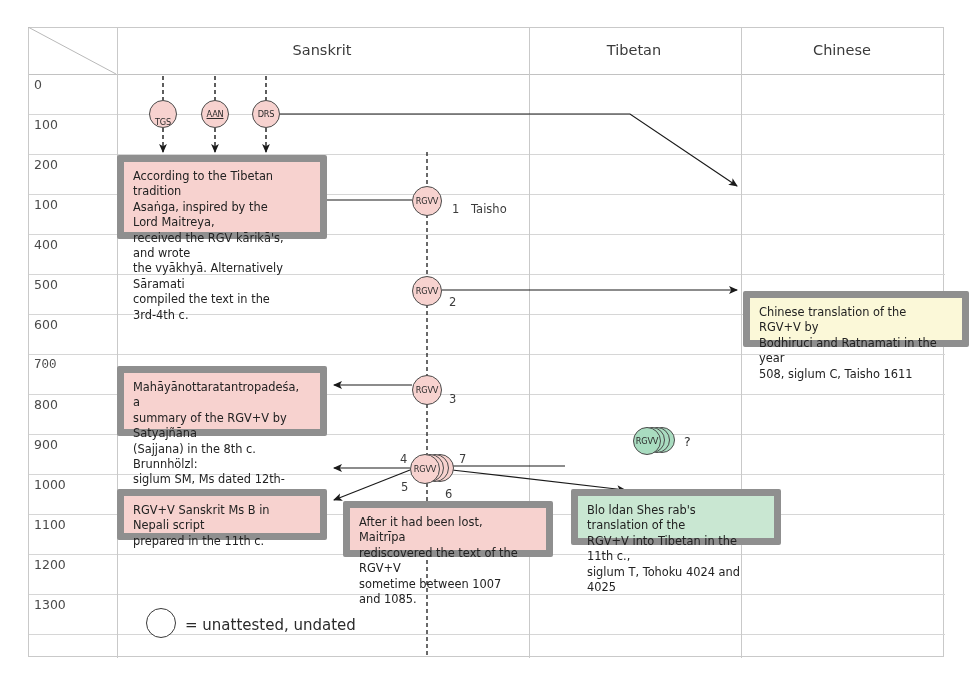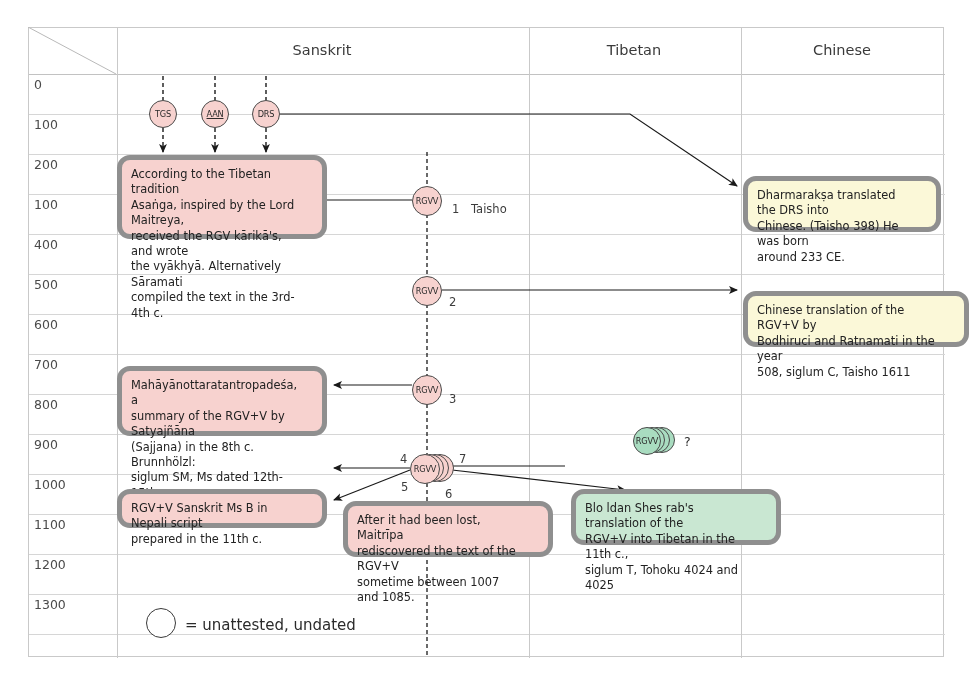--- a/index.html
+++ b/index.html
@@ -66,22 +66,22 @@
     position: absolute;
     left: 28px;
     top: 27px;
     width: 88px;
     height: 47px;
   }
   
   .note {
     position: absolute;
     box-sizing: border-box;
-    border: 5px solid #4c1d95;
-    border-radius: 13px;
+    border: 7px solid #4c1d95;
+    border-radius: 2px;
     font-size: 11.4px;
     line-height: 15.4px;
     color: #222222;
     padding: 7px 24px 6px 9px;
     white-space: pre-line;
   }
   .note.pink   { background: #f7d2cf; border-color: #8f8f8f; }
   .note.yellow { background: #fbf8d8; border-color: #8f8f8f; }
   .note.green  { background: #c9e7d2; border-color: #8f8f8f; }
 
@@ -169,21 +169,21 @@
   <div class="col-header" style="left:528px; width:212px;">Tibetan</div>
   <div class="col-header" style="left:740px; width:204px;">Chinese</div>
 
   <div class="row-label" style="top:78px;">0</div>
   <div class="row-label" style="top:118px;">100</div>
   <div class="row-label" style="top:158px;">200</div>
   <div class="row-label" style="top:198px;">100</div>
   <div class="row-label" style="top:238px;">400</div>
   <div class="row-label" style="top:278px;">500</div>
   <div class="row-label" style="top:318px;">600</div>
-  <div class="row-label" style="top:358px;">700</div>
+  <div class="row-label" style="top:358px;font-family:Liberation Mono, monospace;">700</div>
   <div class="row-label" style="top:398px;">800</div>
   <div class="row-label" style="top:438px;">900</div>
   <div class="row-label" style="top:478px;">1000</div>
   <div class="row-label" style="top:518px;">1100</div>
   <div class="row-label" style="top:558px;">1200</div>
   <div class="row-label" style="top:598px;">1300</div>
 
   <svg class="overlay">
     <defs>
       <marker id="arrow" markerWidth="9" markerHeight="9" refX="8" refY="4.5" orient="auto" markerUnits="userSpaceOnUse">
@@ -215,21 +215,21 @@
 
     <line x1="410" y1="468" x2="334" y2="468" stroke="#1a1a1a" stroke-width="1.2" marker-end="url(#arrow)"></line>
 
     <line x1="410" y1="470" x2="334" y2="500" stroke="#1a1a1a" stroke-width="1.2" marker-end="url(#arrow)"></line>
 
     <line x1="452" y1="470" x2="625" y2="490" stroke="#1a1a1a" stroke-width="1.2" marker-end="url(#arrow)"></line>
 
     <line x1="452" y1="466" x2="565" y2="466" stroke="#1a1a1a" stroke-width="1.2"></line>
   </svg>
 
-  <div class="node pink" style="left:149px; top:100px; width:28px; height:28px;">
+  <div class="node pink" style="left:149px; top:100px; width:28px; height:28px;align-items:flex-end;">
     <span>TGS</span>
   </div>
   <div class="node pink" style="left:201px; top:100px; width:28px; height:28px;text-decoration:underline;">
     <span>AAN</span>
   </div>
   <div class="node pink" style="left:252px; top:100px; width:28px; height:28px;">
     <span>DRS</span>
   </div>
 
   <div class="node pink" style="left:412px; top:186px; width:30px; height:30px;">
@@ -267,35 +267,32 @@
     <span>RGVV</span>
   </div>
   <div class="qmark" style="left:684px; top:434px;">?</div>
 
   <div class="note pink" style="left:117px; top:155px; width:210px; height:84px;">According to the Tibetan tradition
 Asaṅga, inspired by the Lord Maitreya,
 received the RGV kārikā's, and wrote
 the vyākhyā. Alternatively Sāramati
 compiled the text in the 3rd-4th c.</div>
 
-  <div class="note yellow" style="left:743px; top:176px; width:198px; height:56px;">Dharmarakṣa translated the DRS into
-Chinese. (Taisho 398) He was born
-around 233 CE.</div>
 
   <div class="note yellow" style="left:743px; top:291px; width:226px; height:56px;">Chinese translation of the RGV+V by
 Bodhiruci and Ratnamati in the year
 508, siglum C, Taisho 1611</div>
 
   <div class="note pink" style="left:117px; top:366px; width:210px; height:70px;">Mahāyānottaratantropadeśa, a
 summary of the RGV+V by Satyajñāna
 (Sajjana) in the 8th c. Brunnhölzl:
 siglum SM, Ms dated 12th-15th c.</div>
 
 
-  <div class="note pink" style="left:117px; top:489px; width:210px; height:39px;">RGV+V Sanskrit Ms B in Nepali script
+  <div class="note pink" style="left:117px; top:489px; width:210px; height:51px;">RGV+V Sanskrit Ms B in Nepali script
 prepared in the 11th c.</div>
 
   <div class="note pink" style="left:343px; top:501px; width:210px; height:56px;">After it had been lost, Maitrīpa
 rediscovered the text of the RGV+V
 sometime between 1007 and 1085.</div>
 
   <div class="note green" style="left:571px; top:489px; width:210px; height:56px;">Blo ldan Shes rab's translation of the
 RGV+V into Tibetan in the 11th c.,
 siglum T, Tohoku 4024 and 4025</div>
 

